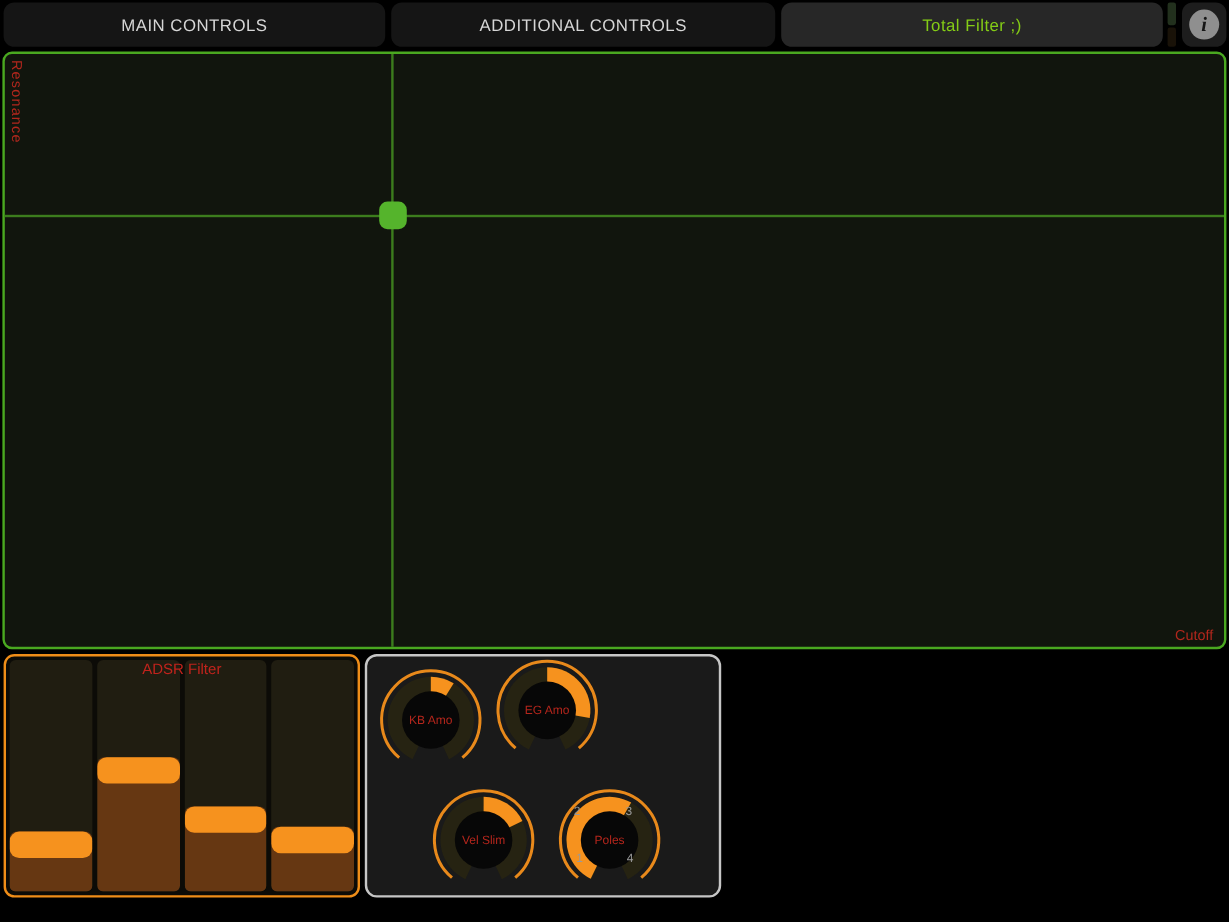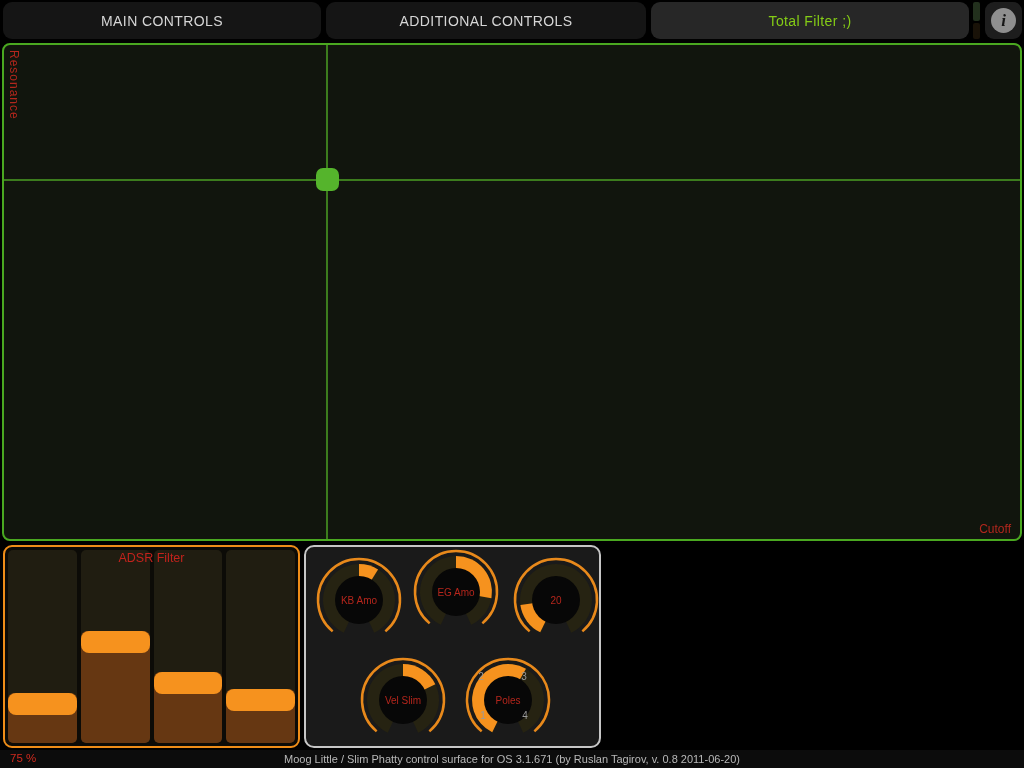--- a/index.html
+++ b/index.html
@@ -139,29 +139,20 @@
       </div>
     <div class="knob k1">
         <svg viewBox="0 0 90 90">
           <path d="M 18.65 76.41 A 41 41 0 1 1 71.35 76.41" fill="none" stroke="#e8891b" stroke-width="2.5"></path>
           <path d="M 45 45 L 29.79 77.63 A 36 36 0 1 1 60.21 77.63 Z" fill="#262312"></path>
           <path d="M 45 45 L 45.00 9.00 A 36 36 0 0 1 80.45 51.25 Z" fill="#f6921e"></path>
           <circle cx="45" cy="45" r="24" fill="#070707"></circle>
         </svg>
         <div class="klabel">EG Amo</div>
       </div>
-    <div class="knob k2">
-        <svg viewBox="0 0 90 90">
-          <path d="M 18.65 76.41 A 41 41 0 1 1 71.35 76.41" fill="none" stroke="#e8891b" stroke-width="2.5"></path>
-          <path d="M 45 45 L 29.79 77.63 A 36 36 0 1 1 60.21 77.63 Z" fill="#262312"></path>
-          <path d="M 45 45 L 29.22 77.36 A 36 36 0 0 1 9.35 50.01 Z" fill="#f6921e"></path>
-          <circle cx="45" cy="45" r="24" fill="#070707"></circle>
-        </svg>
-        <div class="klabel">20</div>
-      </div>
     <div class="knob k3">
         <svg viewBox="0 0 90 90">
           <path d="M 18.65 76.41 A 41 41 0 1 1 71.35 76.41" fill="none" stroke="#e8891b" stroke-width="2.5"></path>
           <path d="M 45 45 L 29.79 77.63 A 36 36 0 1 1 60.21 77.63 Z" fill="#262312"></path>
           <path d="M 45 45 L 45.00 9.00 A 36 36 0 0 1 77.36 29.22 Z" fill="#f6921e"></path>
           <circle cx="45" cy="45" r="24" fill="#070707"></circle>
         </svg>
         <div class="klabel">Vel Slim</div>
       </div>
     <div class="knob k4">
@@ -172,18 +163,14 @@
           <circle cx="45" cy="45" r="24" fill="#070707"></circle>
         </svg>
         <div class="klabel">Poles</div>
         <span class="kmark" style="left: 12px; top: 16px;">2</span>
         <span class="kmark" style="left: 55px; top: 16px;">3</span>
         <span class="kmark" style="left: 14px; top: 55px;">1</span>
         <span class="kmark" style="left: 56px; top: 55px;">4</span>
       </div>
   </div>
 
-  <div class="statusbar">
-    <span class="pct">75 %</span>
-    <span class="credits">Moog Little / Slim Phatty control surface for OS 3.1.671 (by Ruslan Tagirov, v. 0.8 2011-06-20)</span>
-  </div>
 
 </div>
 
 </body></html>

